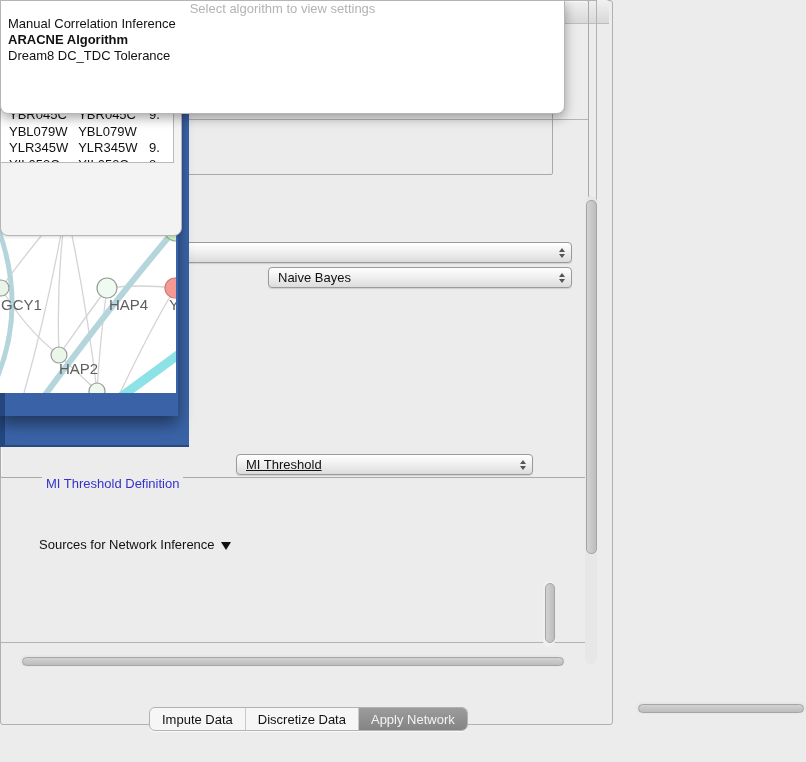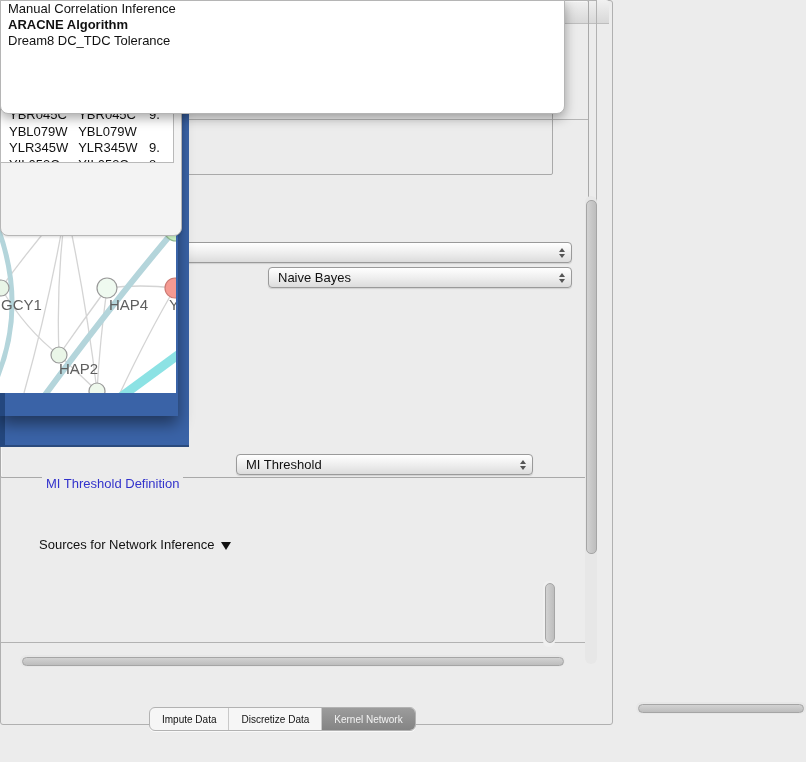--- a/index.html
+++ b/index.html
@@ -17,21 +17,21 @@
          font-size:13px;display:flex;align-items:center;padding:0 22px 0 9px;
          box-shadow:0 1px 1px rgba(0,0,0,.12);white-space:nowrap}
   .updown{position:absolute;right:6px;top:50%;transform:translateY(-50%);display:flex;flex-direction:column;align-items:center}
   .tri-up{width:0;height:0;border-left:3.5px solid transparent;border-right:3.5px solid transparent;border-bottom:4.5px solid #555;margin-bottom:2px}
   .tri-dn{width:0;height:0;border-left:3.5px solid transparent;border-right:3.5px solid transparent;border-top:4.5px solid #555}
   .field{position:absolute;border:1px solid #2b2b2b;background:#fff;font-size:13px;
          display:flex;align-items:center;justify-content:flex-end;padding:0 6px}
   .field.dis{border-color:#c8c8c8;color:#a9a9a9;background:#fdfdfd}
   .tabstrip{position:absolute;display:flex;align-items:stretch;border:1px solid #b2b2b2;border-radius:6px;
             background:#f6f6f6;overflow:hidden;height:22px;box-shadow:0 1px 0 rgba(255,255,255,.7)}
-  .tab{font-size:10px;padding:0 12px;display:flex;align-items:center;gap:5px;border-left:1px solid #c9c9c9;color:#111;white-space:nowrap}
+  .tab{font-size:13px;padding:0 12px;display:flex;align-items:center;gap:5px;border-left:1px solid #c9c9c9;color:#111;white-space:nowrap}
   .tab:first-child{border-left:none}
   .tab.active{background:linear-gradient(#9c9c9c,#848484);color:#f3f3f3}
   .attr{height:16px;line-height:16px;background:#3a6bc6;color:#fff;font-size:13px;padding-left:6px;white-space:nowrap;overflow:hidden}
   .thumb{position:absolute;background:linear-gradient(90deg,#d2d2d2,#bdbdbd);border:1px solid #a5a5a5;border-radius:5px}
   .thumb.h{background:linear-gradient(#d2d2d2,#bdbdbd)}
   .track{position:absolute;background:#e7e7e7;border-radius:6px}
   .popup-item{height:16px;line-height:16px;font-size:13px;padding-left:7px;white-space:nowrap}
   .th{height:22px;display:flex;align-items:center;justify-content:center;font-size:13px;
       border-right:1px solid #aab8bd;border-bottom:1px solid #9fb0b6;box-sizing:border-box}
   .trow{display:flex;height:16.5px;align-items:flex-end;font-size:13px}
@@ -76,20 +76,21 @@
     </div>
 </div>
 
 <div class="abs frame" style="left:8;top:60;width:595px;height:641px;border-color:#b2b2b2;"></div>
 
 <div class="abs frame" style="left:12;top:66;width:587px;height:118px;border-color:#b5b5b5;z-index:0;"></div>
 <div class="abs" style="left:563;top:97;width:23px;height:23px;border:3px solid #7fb0e8;border-radius:8px;background:#e6e6e6;z-index:1;"></div>
 <div class="abs" style="left:54;top:166;width:521px;height:20px;border:1px solid #a5a5a5;border-radius:9px;background:#f4f4f4;z-index:1;"></div>
 
 <div class="abs" style="left:15;top:57;width:563px;height:112px;background:#fff;border:1px solid #b5b5b5;border-radius:1px 1px 8px 8px;box-shadow:0 4px 12px rgba(0,0,0,.35);z-index:10;">
+  <div style="text-align:center;color:#b3b3b3;font-size:13px;height:14px;line-height:14px;margin-top:1px;">Select algorithm to view settings</div>
   <div class="popup-item">Manual Correlation Inference</div>
   <div class="popup-item" style="font-weight:bold;">ARACNE Algorithm</div>
   <div class="popup-item">Dream8 DC_TDC Tolerance</div>
 </div>
 
 <div class="abs fieldset" style="left:13;top:192;width:587px;height:476px;"></div>
 <div class="legend" style="left:19px;top:185px;">Cyni Algorithm Settings</div>
 
 <div class="track" style="left:585px;top:196px;width:12px;height:468px;"></div>
 <div class="thumb" style="left:586px;top:200px;width:9px;height:352px;"></div>
@@ -134,21 +135,21 @@
 </div>
 
 <div class="abs" style="left:38;top:398;font-size:13.5px;white-space:nowrap;">
   <span>Hub/Transcription Factor Definition</span><span class="tri-right"></span>
 </div>
 
 <div class="abs fieldset" style="left:29;top:428;width:551px;height:110px;"></div>
 <div class="legend" style="left:35px;top:421px;color:#35cf35;">Threshold Definition</div>
 
 <div class="abs lbl" style="left:85;top:458;">Which threshold to use:</div>
-<div class="combo" style="left:236px;top:454px;width:264px;height:19px;">
+<div class="combo" style="left:236px;top:454px;width:264px;height:19px;text-decoration:underline;">
   <span>MI Threshold</span>
   <span class="updown">
       <span class="tri-up"></span>
       <span class="tri-dn"></span>
     </span>
 </div>
 
 <div class="abs fieldset" style="left:36;top:484;width:537px;height:48px;"></div>
 <div class="legend" style="left:42px;top:477px;color:#3333cc;">MI Threshold Definition</div>
 
@@ -181,21 +182,21 @@
 </div>
 
 <div class="tabstrip" style="left:149px;top:707px;">
   <div class="tab">
       <span>Impute Data</span>
     </div>
   <div class="tab">
       <span>Discretize Data</span>
     </div>
   <div class="tab active">
-      <span>Kernel Network</span>
+      <span>Apply Network</span>
     </div>
 </div>
 
 <div class="abs" style="left:603;top:371;width:0;height:0;border-top:5px solid transparent;border-bottom:5px solid transparent;border-right:6px solid #a8a8a8;"></div>
 <div class="abs" style="left:0;top:737;width:592px;height:1px;background:#b4b4b4;"></div>
 <div class="abs" style="left:3;top:745;width:16px;height:15px;border:1px solid #9a9a9a;border-radius:2px;background:linear-gradient(#f8f8f8,#dcdcdc);"></div>
 
 <div class="abs" style="left:617;top:8;width:189px;height:447px;background:#3a63a7;border-left:5px solid #24477e;border-top:4px solid #24477e;border-bottom:2px solid #2a4a7d;box-sizing:border-box;"></div>
 
 <div class="abs" style="left:628;top:12;width:178px;height:416px;border-radius:7px 7px 0 0;box-shadow:0 8px 16px rgba(0,0,0,.45);"></div>

